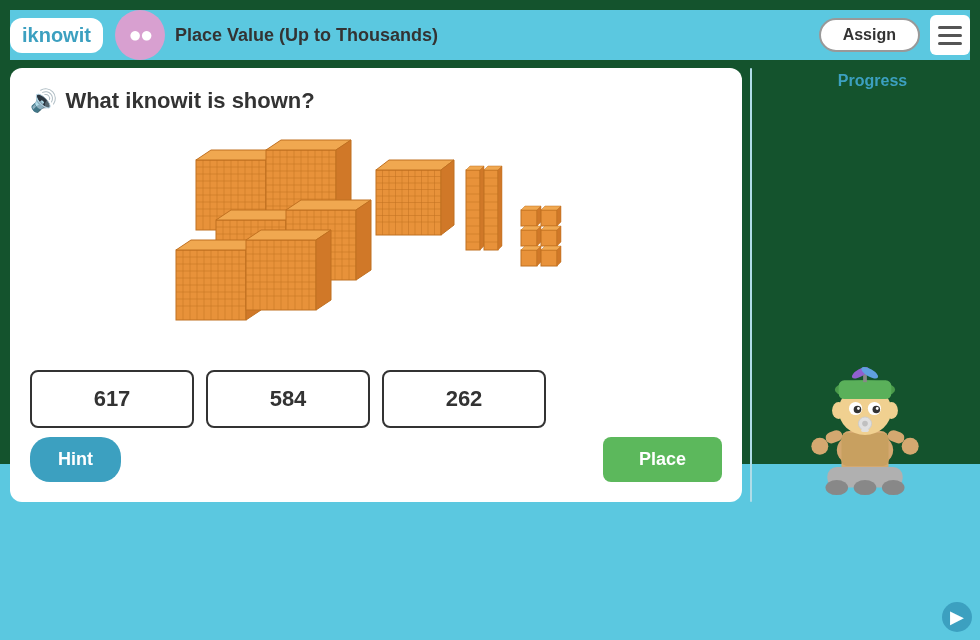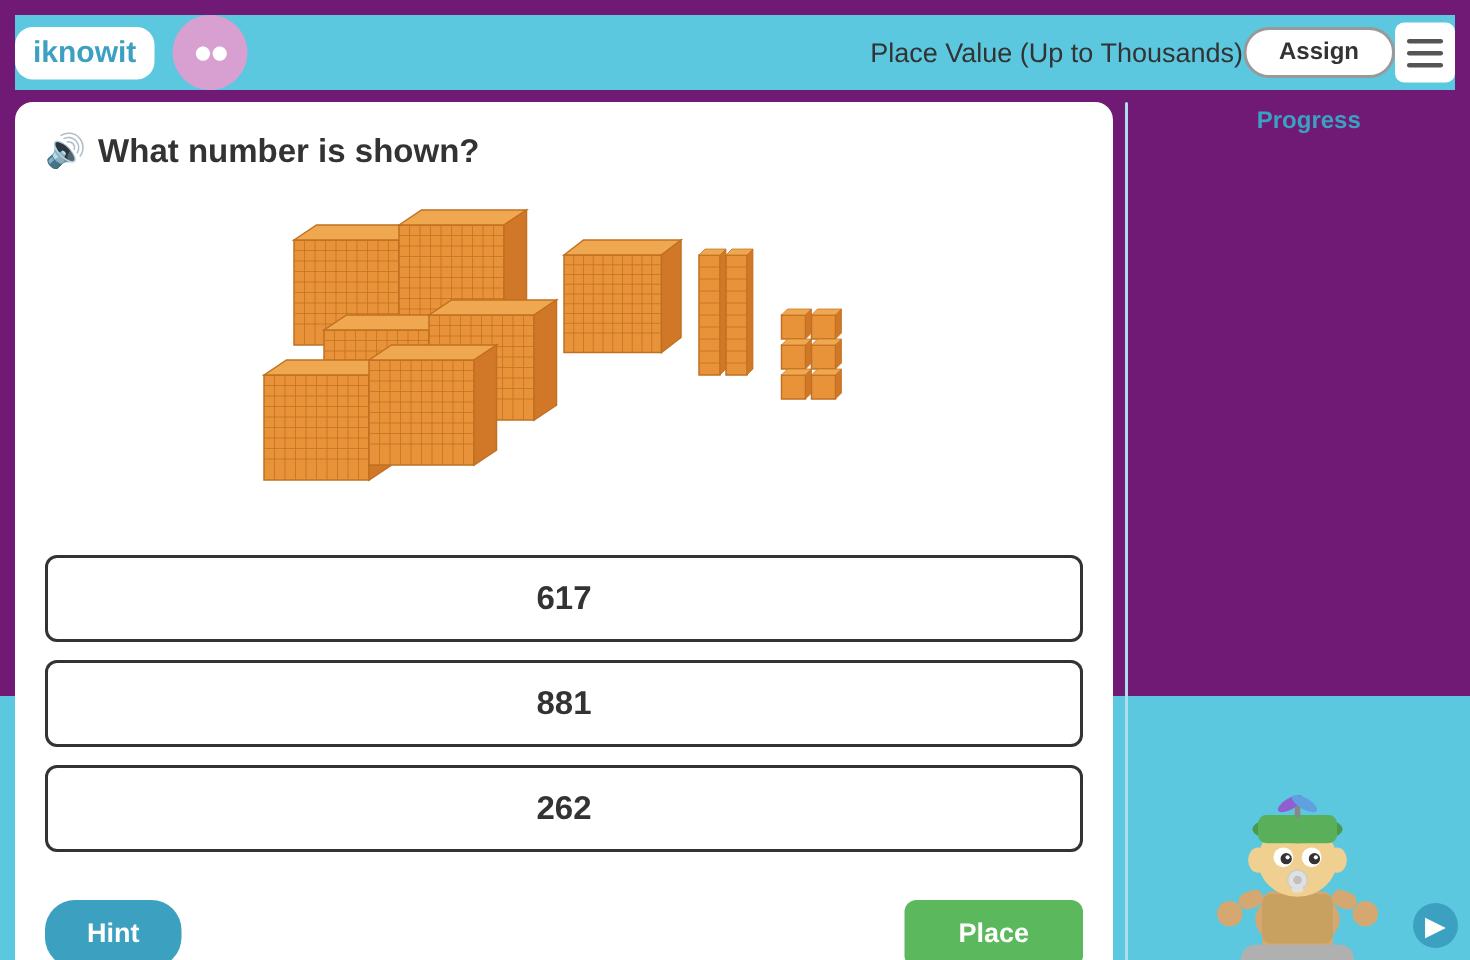--- a/index.html
+++ b/index.html
@@ -8,21 +8,21 @@
       height: 640px;
       background: #5bc8e0;
       font-family: Arial, sans-serif;
       overflow: hidden;
     }
 
     
     .app-container {
       width: 980px;
       height: 464px;
-      background: #701a75;
+      background: #14532d;
       padding: 10px;
       display: flex;
       flex-direction: column;
     }
 
     
     .header {
       display: flex;
       align-items: center;
       height: 60px;
@@ -60,27 +60,27 @@
     .lesson-icon-dots {
       font-size: 22px;
       color: white;
       letter-spacing: -2px;
     }
 
     .lesson-title {
       flex: 1;
       font-size: 18px;
       color: #333;
-      font-weight: 400;
-      text-align: right;
+      font-weight: 700;
     }
 
     .header-right {
       display: flex;
       align-items: center;
+      gap: 10px;
     }
 
     .assign-btn {
       background: white;
       border: 2px solid #999;
       border-radius: 20px;
       padding: 6px 22px;
       font-size: 16px;
       font-weight: bold;
       color: #333;
@@ -152,23 +152,23 @@
       align-items: flex-end;
       justify-content: center;
       flex: 1;
       margin-bottom: 20px;
       gap: 10px;
     }
 
     
     .answer-grid {
       display: grid;
-      grid-template-columns: 1fr;
+      grid-template-columns: 1fr 1fr 1fr 1fr;
       gap: 12px;
-      margin-bottom: 28px;
+      margin-bottom: 5px;
     }
 
     .answer-choice {
       border: 2px solid #333;
       border-radius: 8px;
       padding: 14px;
       text-align: center;
       font-size: 22px;
       font-weight: bold;
       cursor: pointer;
@@ -313,21 +313,21 @@
       </button>
     </div>
   </div>
 
   <div class="main-content">
 
     <div class="left-panel">
 
       <div class="question-header">
         <span class="sound-icon">🔊</span>
-        <span class="question-text">What number is shown?</span>
+        <span class="question-text">What iknowit is shown?</span>
       </div>
 
       <div class="blocks-area">
         <svg width="420" height="220" viewBox="0 0 420 220">
 
           <g transform="translate(30, 20)">
 
             <rect x="0" y="10" width="70" height="70" fill="#e8923a" stroke="#c07020" stroke-width="1"></rect>
 
             <line x1="0" y1="17" x2="70" y2="17" stroke="#c07020" stroke-width="0.5"></line>
@@ -546,21 +546,21 @@
 
             <rect x="20" y="40" width="16" height="16" fill="#e8923a" stroke="#c07020" stroke-width="1"></rect>
             <polygon points="20,40 24,36 40,36 36,40" fill="#f0a850" stroke="#c07020" stroke-width="0.5"></polygon>
             <polygon points="36,40 40,36 40,52 36,56" fill="#d07828" stroke="#c07020" stroke-width="0.5"></polygon>
           </g>
         </svg>
       </div>
 
       <div class="answer-grid">
         <button class="answer-choice">617</button>
-        <button class="answer-choice">881</button>
+        <button class="answer-choice">584</button>
         <button class="answer-choice">262</button>
       </div>
 
       <div class="bottom-bar">
         <button class="hint-btn">Hint</button>
         <button class="submit-btn">Place</button>
       </div>
     </div>
 
     <div class="divider-line"></div>

